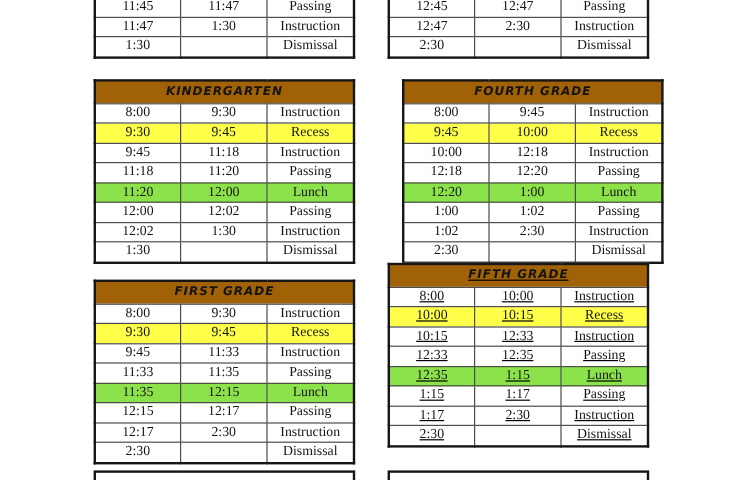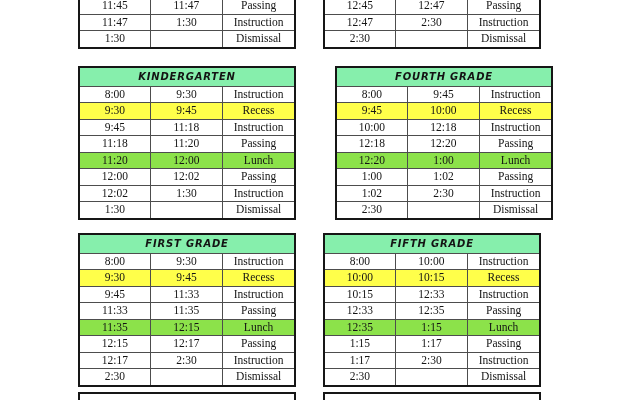--- a/index.html
+++ b/index.html
@@ -36,33 +36,33 @@
     line-height: 1;
   }
   table.sched th.ttl {
     height: 17.5px;
     font-family: "DejaVu Sans", sans-serif;
     font-weight: bold;
     font-style: italic;
     text-transform: uppercase;
     font-size: 10px;
     letter-spacing: 0.8px;
-    background: #86efac;
+    background: #a16207;
   }
 
   tr.hl-recess td { background: var(--recess, #ffff4a); }
   tr.hl-lunch  td { background: var(--lunch, #8ce24a); }
 
   
   .t-topleft   { left: 78px;  top: -4px; }
   .t-topright  { left: 323px; top: -4px; }
   .t-kinder    { left: 78px;  top: 66px; }
   .t-fourth    { left: 335px; top: 66px; }
   .t-first     { left: 78px;  top: 233px; }
-  .t-fifth     { left: 323px; top: 233px; }
+  .t-fifth     { left: 323px; top: 219px; text-decoration: underline; }
 
   .partial-next {
     position: absolute;
     width: 218px; height: 30px;
     box-sizing: border-box;
     border: 2px solid #161616;
     background: #ffffff;
     top: 392px;
   }
   .partial-next.left  { left: 78px; }

